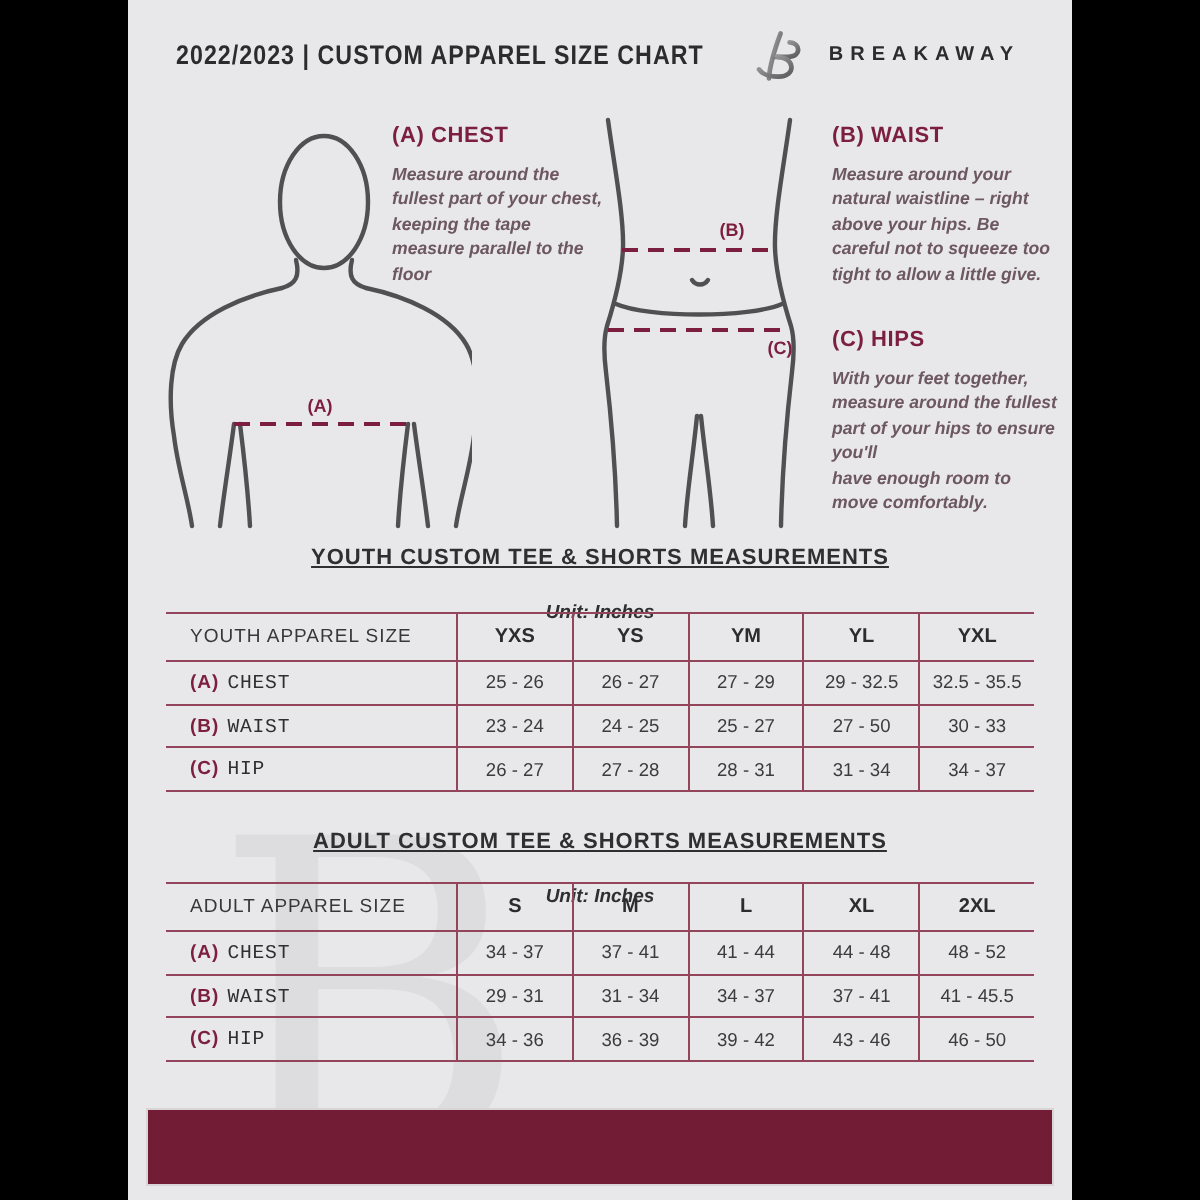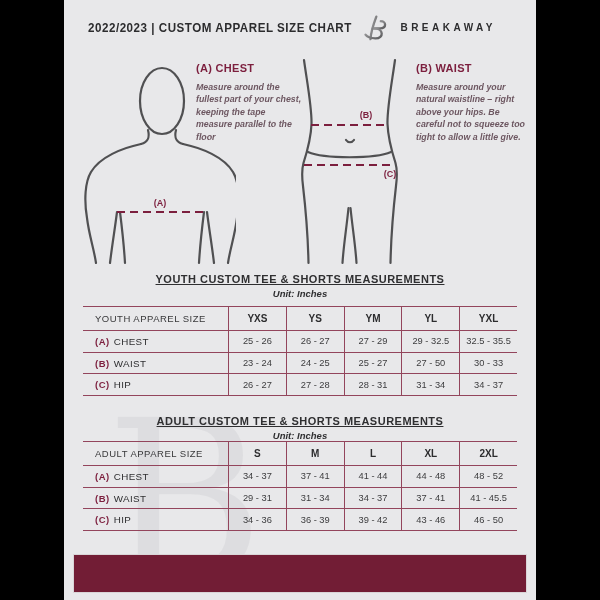--- a/index.html
+++ b/index.html
@@ -11,50 +11,50 @@
   body{font-family:"Liberation Sans",sans-serif;background:#000;}
   .stage{position:relative;width:600px;height:600px;background:#000;overflow:hidden;}
   .pillar{position:absolute;top:0;height:600px;background:#000;}
   .pillar.left{left:0;width:64px;}
   .pillar.right{right:0;width:64px;}
   .sheet{position:absolute;left:64px;top:0;width:472px;height:600px;background:var(--bg);overflow:hidden;}
 
   
   .header-title{position:absolute;left:24px;top:20px;font-size:13.5px;font-weight:bold;
     color:#2c2c2e;letter-spacing:.6px;transform:scaleX(.86);transform-origin:left center;white-space:nowrap;}
-  .brand{position:absolute;right:40px;top:14px;display:flex;align-items:center;gap:9px;}
+  .brand{position:absolute;right:26px;top:14px;display:flex;align-items:center;gap:9px;}
   .brand-name{font-size:10px;font-weight:bold;letter-spacing:3.5px;color:#2c2c2e;white-space:nowrap;}
 
   
   .fig{position:absolute;}
   .fig path,.fig ellipse{fill:none;stroke:var(--outline);stroke-width:2.2;stroke-linecap:round;}
   .fig .dash{stroke:var(--accent);stroke-width:2;stroke-dasharray:8 5;stroke-linecap:butt;}
   .fig text{font-family:"Liberation Sans",sans-serif;font-size:9px;font-weight:bold;fill:var(--accent);}
 
   
   .note{position:absolute;}
   .note-h{font-size:11px;font-weight:bold;color:var(--accent);letter-spacing:.3px;margin-bottom:7px;}
   .note-p{font-size:8.8px;font-style:italic;font-weight:bold;color:var(--desc);line-height:1.42;white-space:pre-line;}
 
   
   .section-title{position:absolute;left:0;width:472px;text-align:center;}
   .section-title .t{font-size:11px;font-weight:bold;color:#2f2f31;letter-spacing:.5px;text-decoration:underline;}
-  .section-title .u{font-size:9.5px;font-weight:bold;font-style:italic;color:#2f2f31;margin-top:3px;}
+  .section-title .u{font-size:9.5px;font-weight:bold;font-style:italic;color:#2f2f31;margin-top:16px;}
 
   
   .size-table{position:absolute;left:19px;width:434px;border-bottom:1.5px solid var(--line);}
   .t-row{display:flex;border-top:1.5px solid var(--line);height:21.7px;}
   .t-row.t-head{height:24px;}
   .t-cell{display:flex;align-items:center;justify-content:center;font-size:9.3px;color:#3c3c3e;}
   .t-cell.t-label{width:145px;justify-content:flex-start;padding-left:12px;letter-spacing:.5px;}
   .t-cell.t-size{flex:1;border-left:1.5px solid var(--line);}
   .t-head .t-label{font-size:9.5px;color:#38383a;}
   .t-head .t-size{font-size:10px;font-weight:bold;color:#2c2c2e;}
   .row-label .k{color:var(--accent);font-weight:bold;font-size:9.5px;margin-right:4px;}
-  .row-label .l{font-size:9.8px;color:#2f2f31;letter-spacing:.4px;}
+  .row-label .l{font-size:9.8px;color:#2f2f31;letter-spacing:.4px;font-family:Liberation Mono, monospace;}
 
   .watermark{position:absolute;left:42px;top:392px;font-family:"DejaVu Serif",serif;
     font-size:215px;line-height:1;color:#3c3c46;opacity:.055;pointer-events:none;}
 
   .footer-bar{position:absolute;left:9px;top:554px;width:454px;height:39px;
     background:var(--footer);border:1.5px solid #d9d5d7;}
 </style>
 </head>
 <body>
 
@@ -122,20 +122,25 @@
     </svg>
 
     <div class="note" style="left:352px;top:62px;width:114px;">
       <div class="note-h">(B) WAIST</div>
       <div class="note-p">Measure around your natural waistline – right above your hips. Be careful not to squeeze too tight to allow a little give.</div>
     </div>
     <div class="note" style="left:132px;top:62px;width:106px;">
       <div class="note-h">(A) CHEST</div>
       <div class="note-p">Measure around the fullest part of your chest, keeping the tape measure parallel to the floor</div>
     </div>
+    <div class="note" style="left:352px;top:164px;width:114px;">
+      <div class="note-h">(C) HIPS</div>
+      <div class="note-p">With your feet together, measure around the fullest part of your hips to ensure you'll
+have enough room to move comfortably.</div>
+    </div>
 
     <div class="section-title" style="top:273px;">
       <div class="t">YOUTH CUSTOM TEE &amp; SHORTS MEASUREMENTS</div>
       <div class="u">Unit: Inches</div>
     </div>
     <div class="size-table" style="top:306px;">
         <div class="t-row t-head">
           <div class="t-cell t-label">YOUTH APPAREL SIZE</div>
           <div class="t-cell t-size">YXS</div>
           <div class="t-cell t-size">YS</div>

